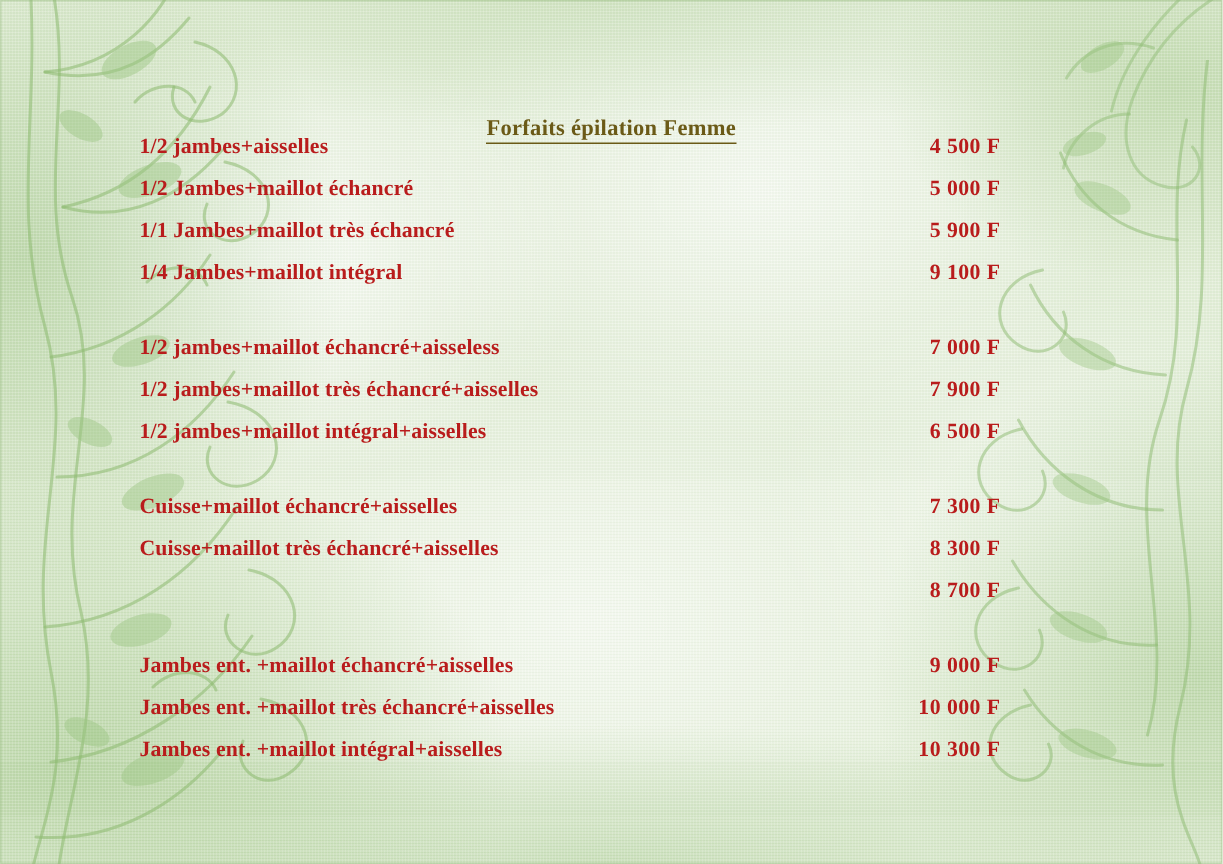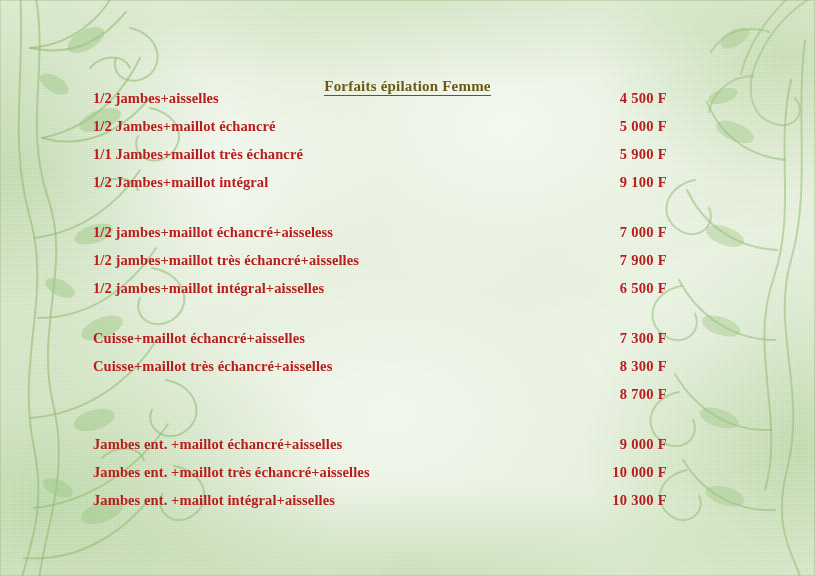--- a/index.html
+++ b/index.html
@@ -206,21 +206,21 @@
         </div>
         <div class="row">
           <span class="label">1/2 Jambes+maillot échancré</span>
           <span class="price">5 000 F</span>
         </div>
         <div class="row">
           <span class="label">1/1 Jambes+maillot très échancré</span>
           <span class="price">5 900 F</span>
         </div>
         <div class="row">
-          <span class="label">1/2 Jambes+maillot intégral</span>
+          <span class="label">1/4 Jambes+maillot intégral</span>
           <span class="price">9 100 F</span>
         </div>
       </div>
 
       <div class="group">
         <div class="row">
           <span class="label">1/2 jambes+maillot échancré+aisseless</span>
           <span class="price">7 000 F</span>
         </div>
         <div class="row">

